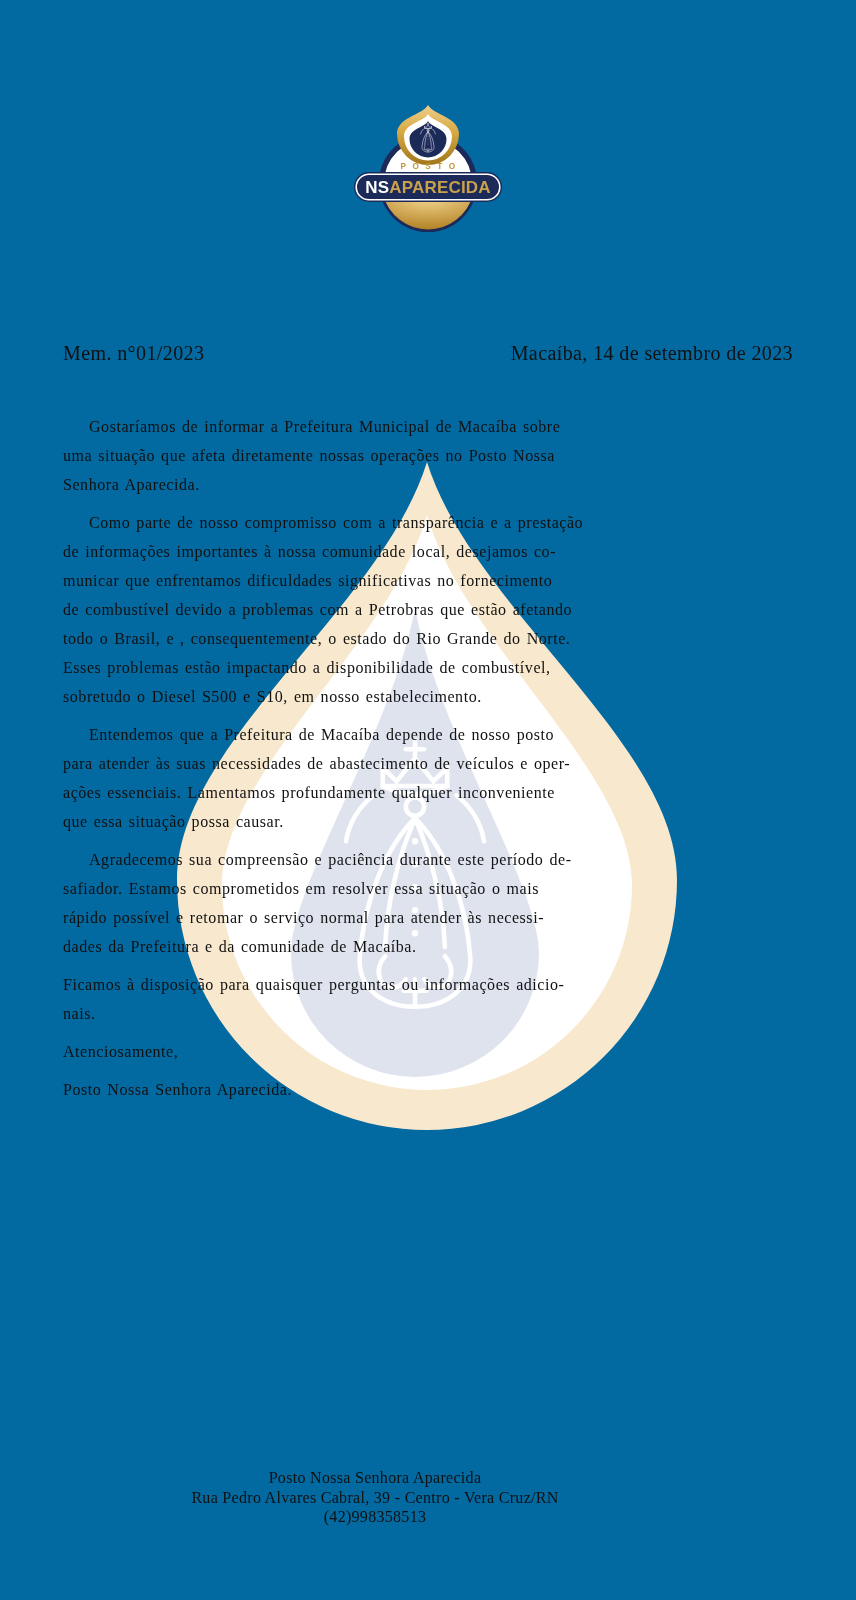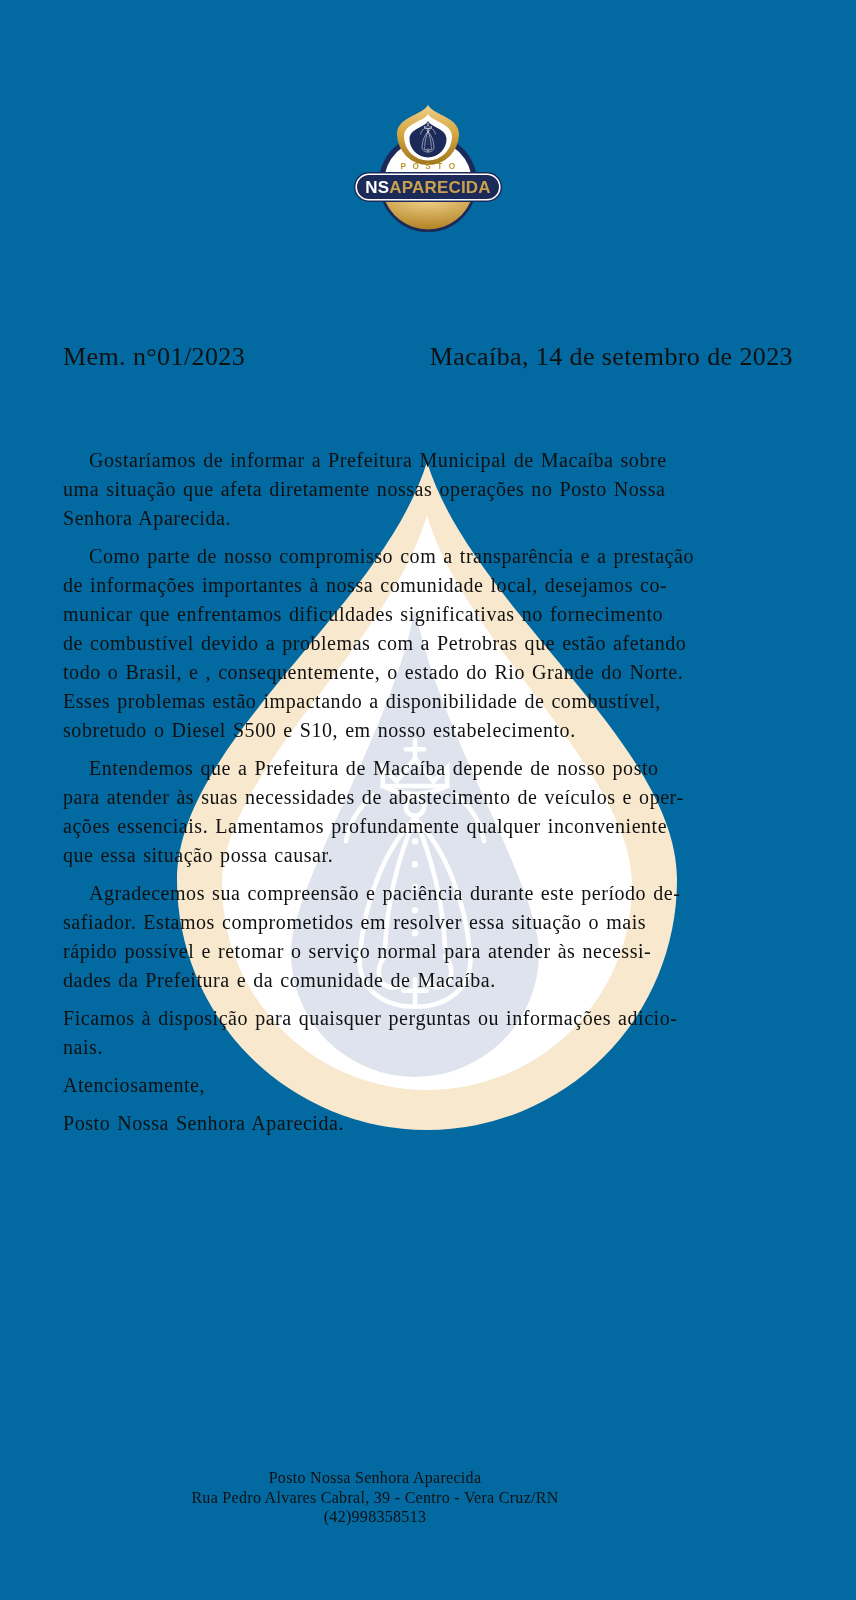--- a/index.html
+++ b/index.html
@@ -12,27 +12,27 @@
     color:#111111;
   }
   
   .watermark{position:absolute;left:0;top:0;pointer-events:none;}
   
   .logo{position:absolute;left:50%;top:95px;transform:translateX(-50%);}
   
   .memo-row{
     position:absolute;left:63px;top:342px;width:730px;
     display:flex;justify-content:space-between;
-    font-size:26px;letter-spacing:0.4px;
+    font-size:20px;letter-spacing:0.4px;
   }
   
   .doc-body{
     position:absolute;left:63px;top:412px;width:762px;
-    font-size:20px;line-height:29px;
-    letter-spacing:0.55px;word-spacing:1.5px;margin-top:34px;
+    font-size:16px;line-height:29px;
+    letter-spacing:0.55px;word-spacing:1.5px;
   }
   .doc-body p{
     margin:0 0 9px 0;
     white-space:pre-line;
   }
   .doc-body p.indent{text-indent:26px;}
   
   .doc-footer{
     position:absolute;left:0;top:1468px;width:750px;
     text-align:center;

